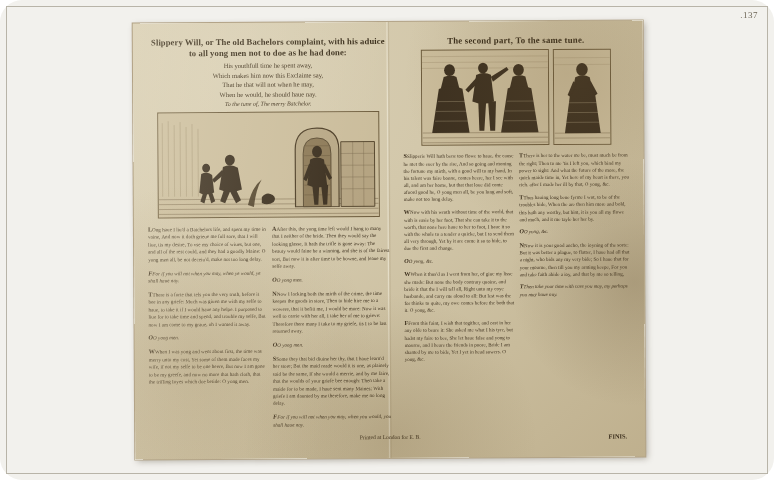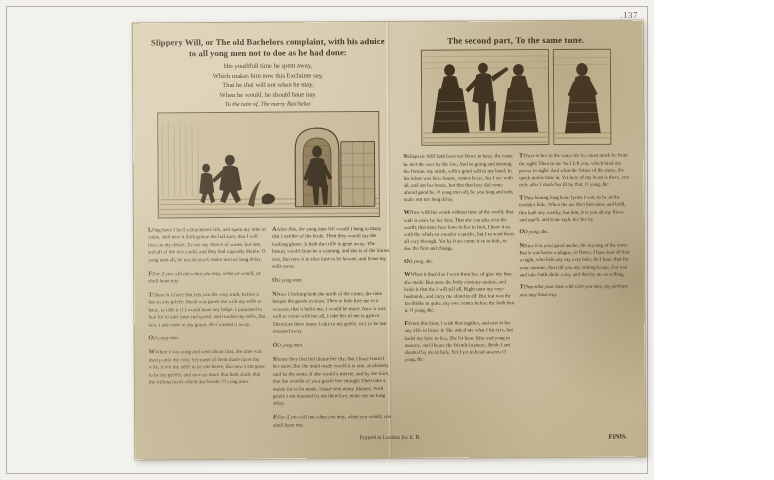--- a/index.html
+++ b/index.html
@@ -10,24 +10,25 @@
   body {
     width: 774px;
     height: 480px;
     overflow: hidden;
     font-family: "Liberation Serif", serif;
   }
 
   
   .photo {
     position: relative;
-    width: 654px;
+    width: 774px;
     height: 480px;
     background: #f2f1ed;
     box-sizing: border-box;
+    border-radius: 22px;
   }
   .photo-border {
     position: absolute;
     left: 6px;
     top: 6px;
     right: 6px;
     bottom: 6px;
     border: 1px solid #b8b4a8;
     box-sizing: border-box;
     pointer-events: none;

